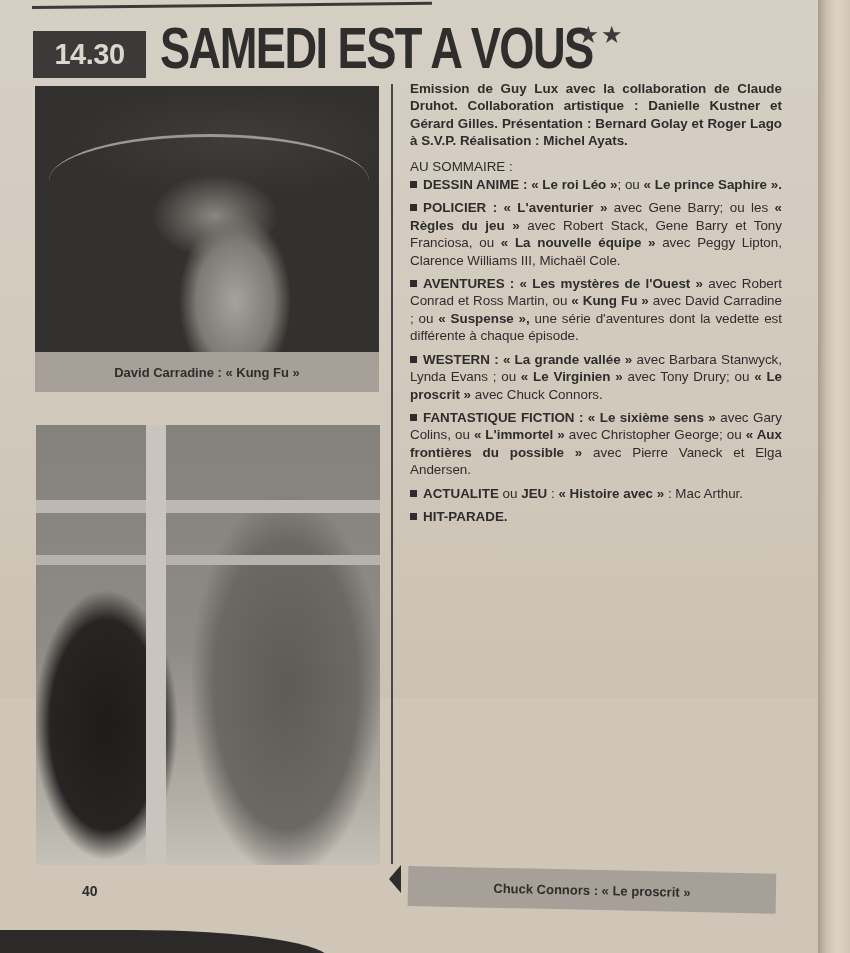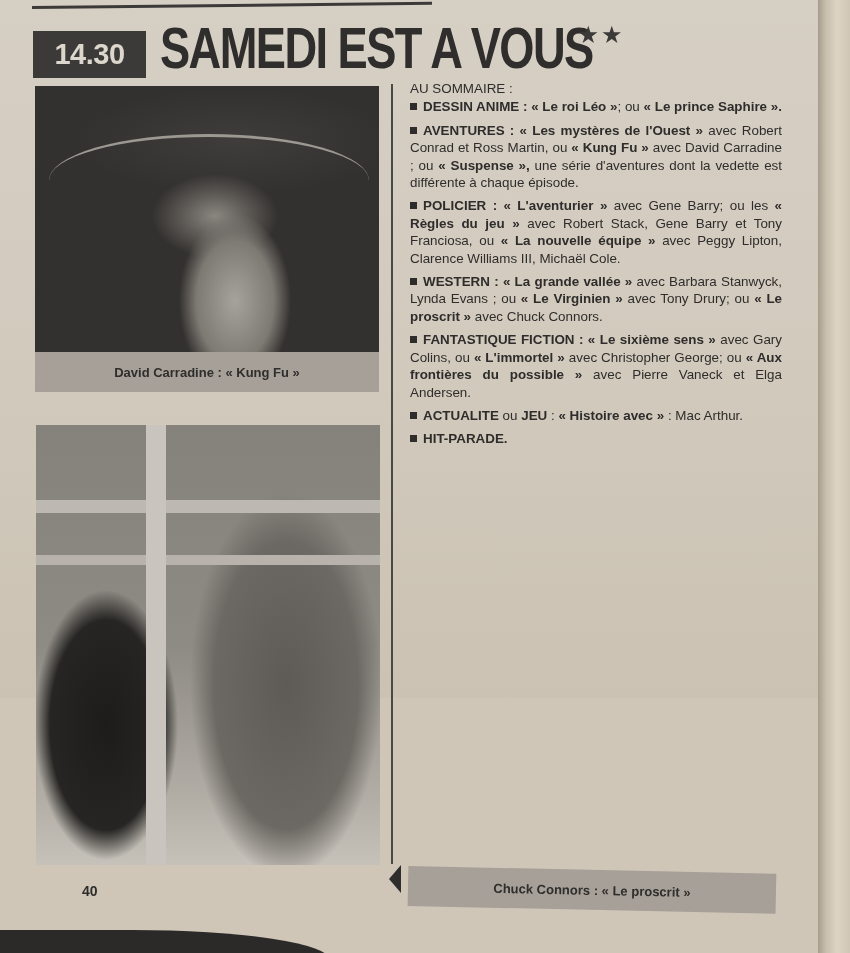--- a/index.html
+++ b/index.html
@@ -118,25 +118,26 @@
   <div class="photo1">
     <div class="hat-brim"></div>
   </div>
   <div class="caption1">David Carradine : « Kung Fu »</div>
 
   <div class="photo2"></div>
 
   <div class="divider"></div>
 
   <div class="body-text">
+    <p class="intro">Emission de Guy Lux avec la collaboration de Claude Druhot. Collaboration artistique : Danielle Kustner et Gérard Gilles. Présentation : Bernard Golay et Roger Lago à S.V.P. Réalisation : Michel Ayats.</p>
     <div class="sommaire-label">AU SOMMAIRE :</div>
     <div id="sections">
         <p class="section"><span class="bullet"></span><span class="sec-head">DESSIN ANIME : </span><span class="b">« Le roi Léo »</span><span>; ou </span><span class="b">« Le prince Saphire ».</span></p>
+        <p class="section"><span class="bullet"></span><span class="sec-head">POLICIER : </span><span class="b">« L'aventurier »</span><span> avec Gene Barry; ou les </span><span class="b">« Règles du jeu »</span><span> avec Robert Stack, Gene Barry et Tony Franciosa, ou </span><span class="b">« La nouvelle équipe »</span><span> avec Peggy Lipton, Clarence Williams III, Michaël Cole.</span></p>
         <p class="section"><span class="bullet"></span><span class="sec-head">AVENTURES : </span><span class="b">« Les mystères de l'Ouest »</span><span> avec Robert Conrad et Ross Martin, ou </span><span class="b">« Kung Fu »</span><span> avec David Carradine ; ou </span><span class="b">« Suspense »,</span><span> une série d'aventures dont la vedette est différente à chaque épisode.</span></p>
-        <p class="section"><span class="bullet"></span><span class="sec-head">POLICIER : </span><span class="b">« L'aventurier »</span><span> avec Gene Barry; ou les </span><span class="b">« Règles du jeu »</span><span> avec Robert Stack, Gene Barry et Tony Franciosa, ou </span><span class="b">« La nouvelle équipe »</span><span> avec Peggy Lipton, Clarence Williams III, Michaël Cole.</span></p>
         <p class="section"><span class="bullet"></span><span class="sec-head">WESTERN : </span><span class="b">« La grande vallée »</span><span> avec Barbara Stanwyck, Lynda Evans ; ou </span><span class="b">« Le Virginien »</span><span> avec Tony Drury; ou </span><span class="b">« Le proscrit »</span><span> avec Chuck Connors.</span></p>
         <p class="section"><span class="bullet"></span><span class="sec-head">FANTASTIQUE FICTION : </span><span class="b">« Le sixième sens »</span><span> avec Gary Colins, ou </span><span class="b">« L'immortel »</span><span> avec Christopher George; ou </span><span class="b">« Aux frontières du possible »</span><span> avec Pierre Vaneck et Elga Andersen.</span></p>
         <p class="section"><span class="bullet"></span><span class="sec-head">ACTUALITE </span><span> ou </span><span class="b">JEU</span><span> : </span><span class="b">« Histoire avec »</span><span> : Mac Arthur.</span></p>
         <p class="section"><span class="bullet"></span><span class="sec-head">HIT-PARADE. </span></p>
       </div>
   </div>
 
   <div class="page-number">40</div>
 
   <div class="caption2-arrow"></div>

